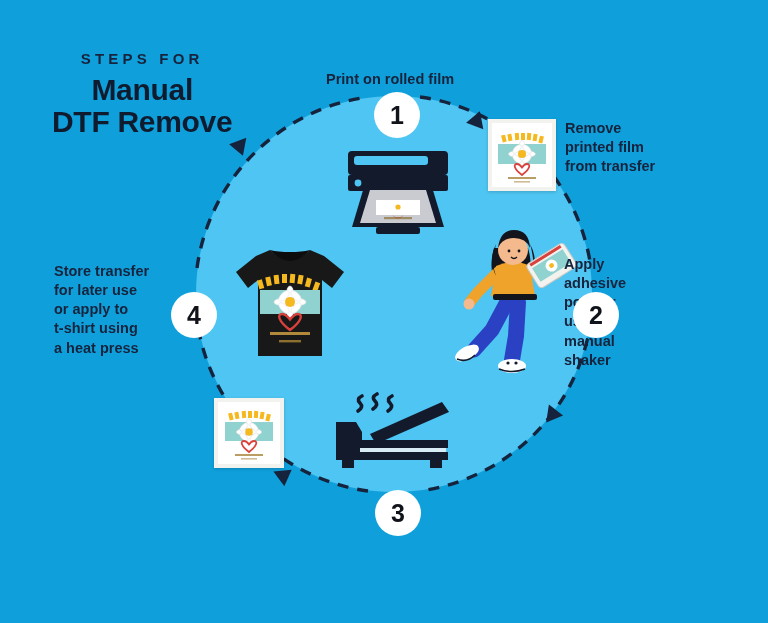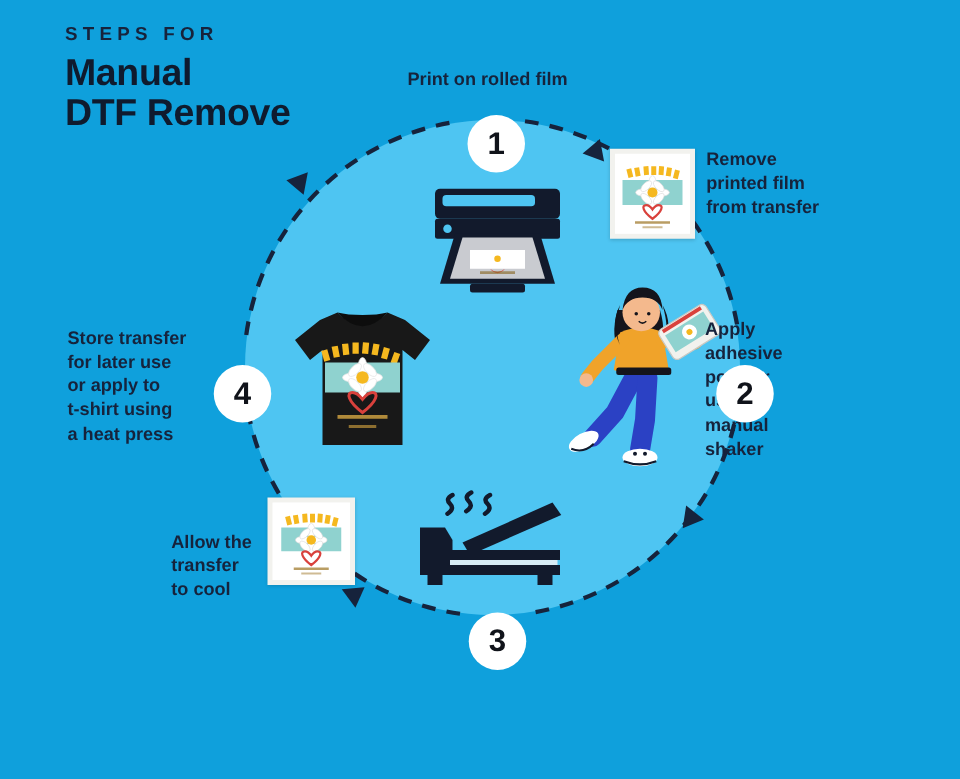--- a/index.html
+++ b/index.html
@@ -17,22 +17,23 @@
     position: relative;
     width: 768px;
     height: 623px;
     background: #0fa0dc;
   }
 
   
   .title-block {
     position: absolute;
     left: 52px;
-    top: 20px;
+    top: 51px;
     z-index: 40;
+    text-align: center;
   }
   .title-kicker {
     font-size: 15px;
     font-weight: bold;
     letter-spacing: 4.2px;
     color: #17233c;
     line-height: 1.1;
     margin-bottom: 6px;
   }
   .title-main {
@@ -90,21 +91,21 @@
   
   .caption {
     position: absolute;
     color: #16233c;
     font-size: 14.5px;
     font-weight: bold;
     line-height: 1.32;
     z-index: 25;
     white-space: pre-line;
   }
-  .cap-1 { left: 326px; top: 55px; }
+  .cap-1 { left: 326px; top: 70px; }
   .cap-2 { left: 564px; top: 255px; }
   .cap-3 { left: 283px; top: 548px; }
   .cap-4 { left: 137px; top: 425px; }
   .cap-5 { left: 54px;  top: 262px; }
   .cap-remove { left: 565px; top: 119px; }
 
   
   .film {
     position: absolute;
     background: #f2f2ee;
@@ -211,23 +212,20 @@
   <div class="caption cap-1">Print on rolled film</div>
   <div class="caption cap-remove">Remove
 printed film
 from transfer</div>
   <div class="caption cap-2">Apply
 adhesive
 powder
 using a
 manual
 shaker</div>
-  <div class="caption cap-4">Allow the
-transfer
-to cool</div>
   <div class="caption cap-5">Store transfer
 for later use
 or apply to
 t-shirt using
 a heat press</div>
 
   <svg class="printer" viewBox="0 0 116 92">
 
     <rect x="8" y="6" width="100" height="24" rx="4" fill="#121a2c"></rect>
     <rect x="14" y="11" width="74" height="9" rx="3" fill="#4ec5f2"></rect>

